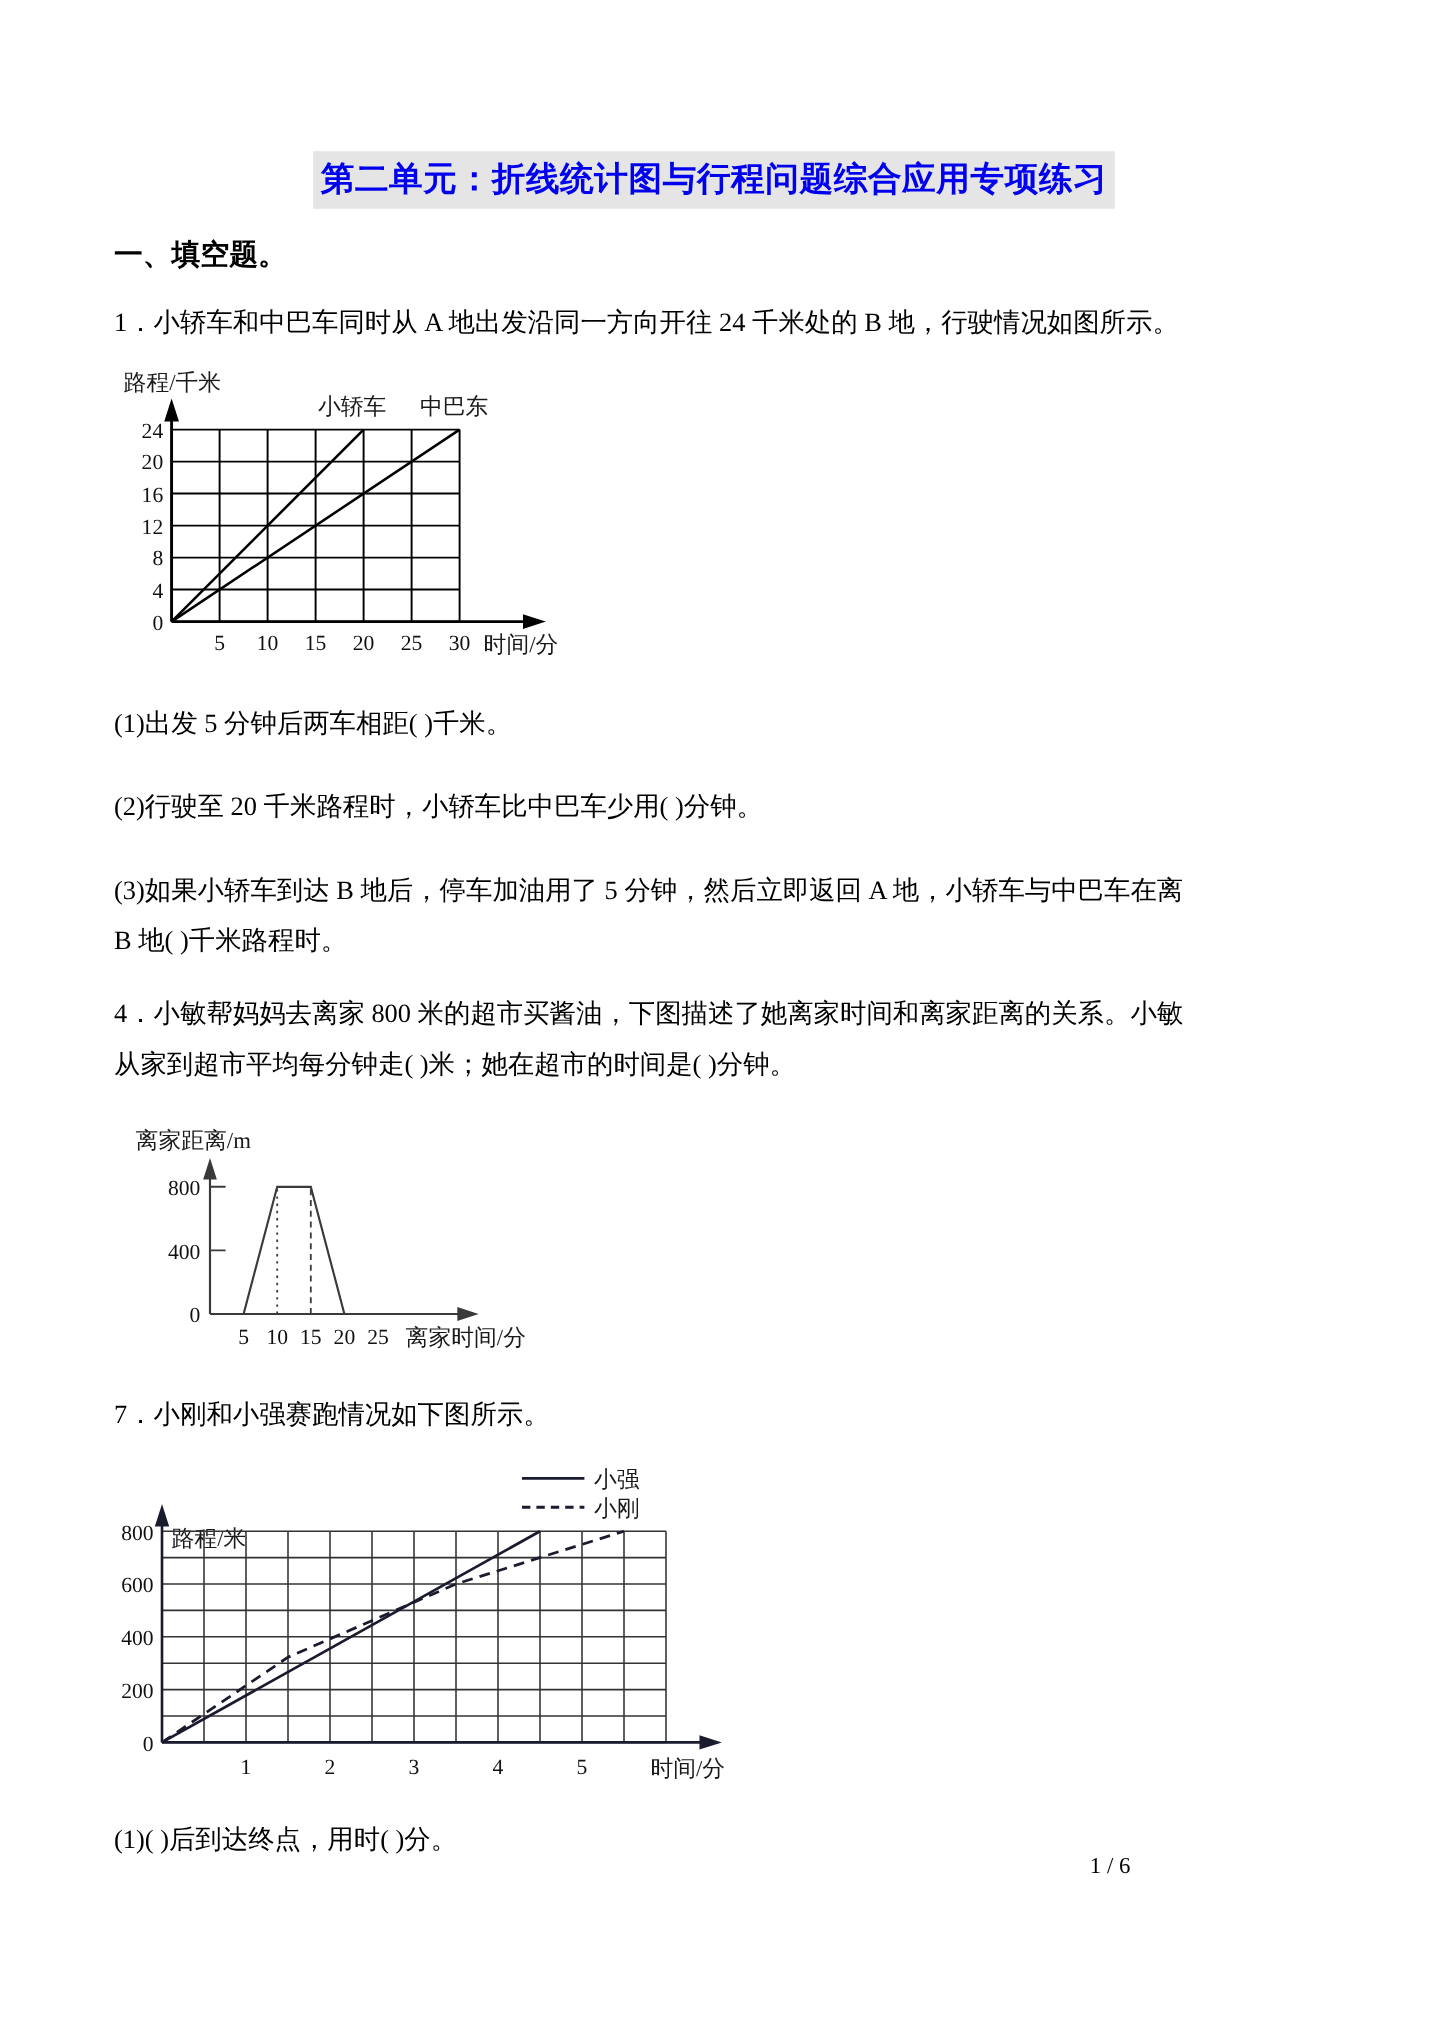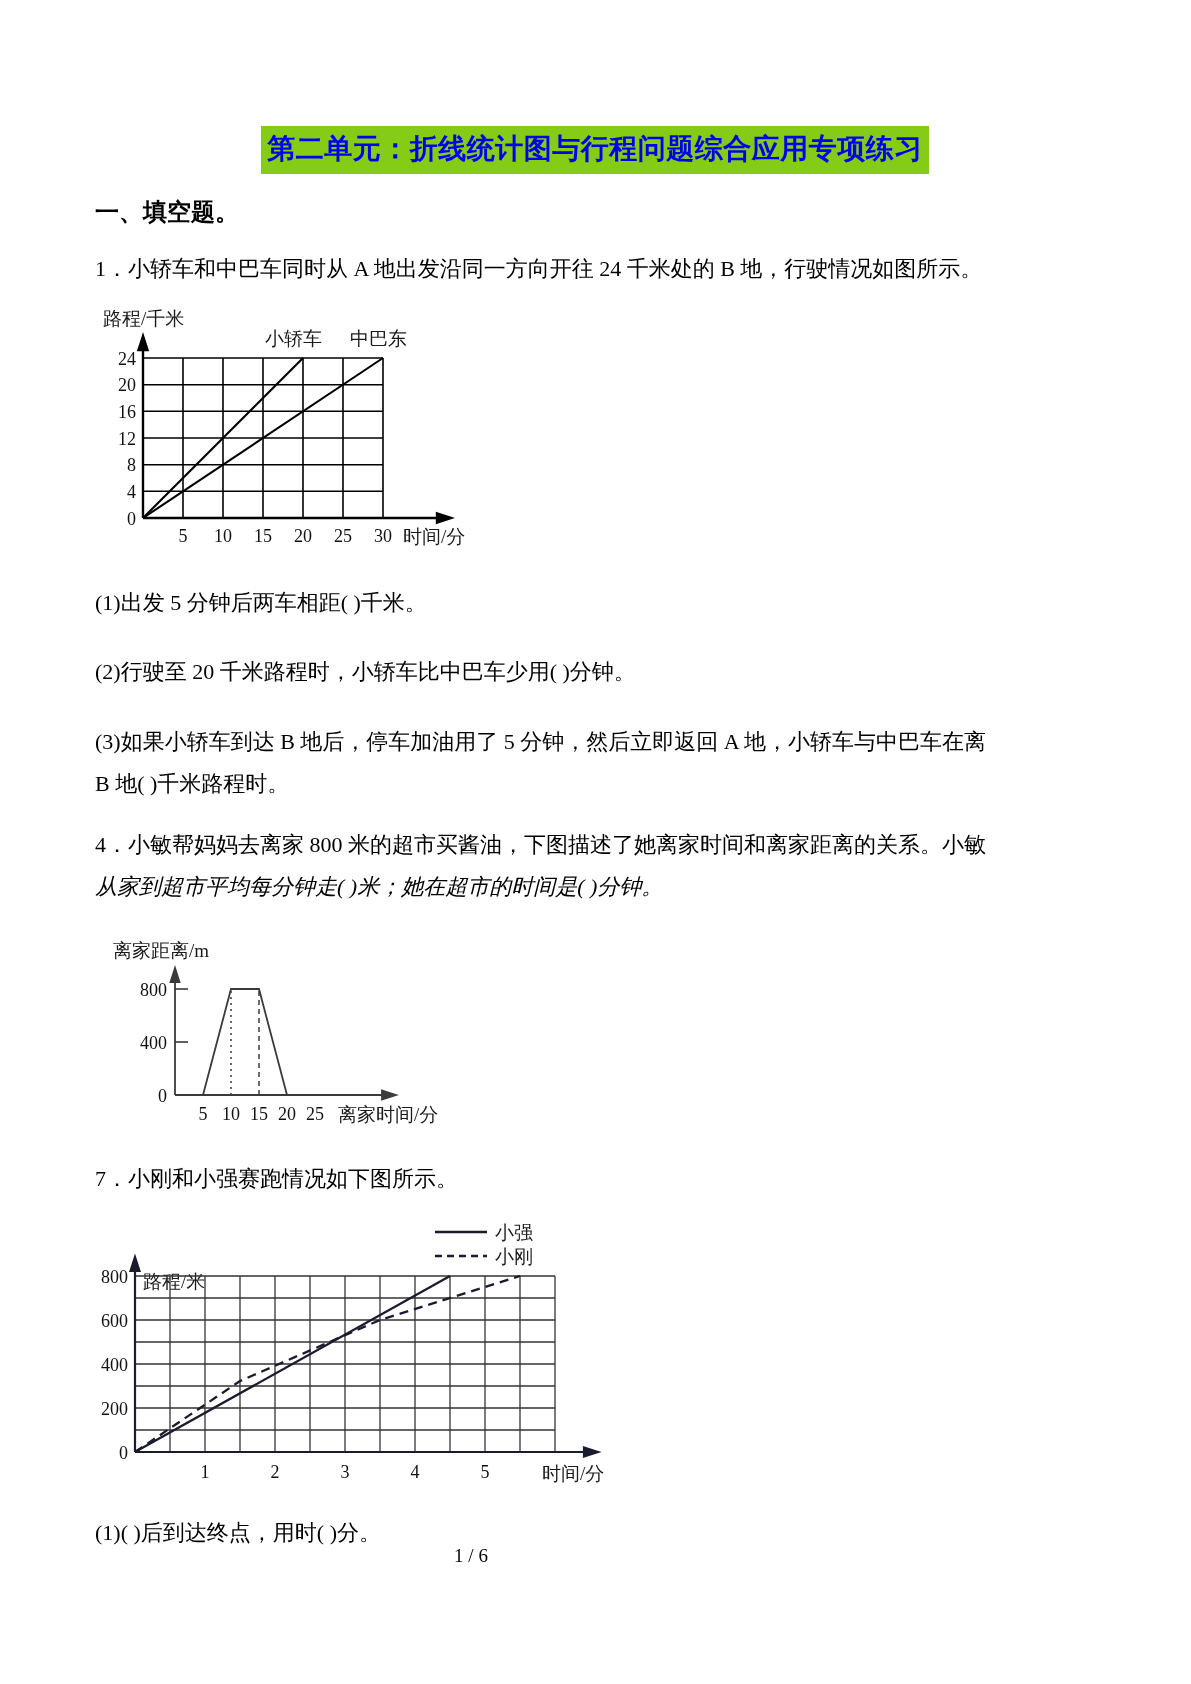--- a/index.html
+++ b/index.html
@@ -28,21 +28,21 @@
     width: 1000px;
   }
 
   
   .title-row {
     margin-top: 126px;
     text-align: center;
   }
   .title {
     display: inline-block;
-    background: #84cc16;
+    background: #e5e5e5;
     color: #0000ee;
     font-family: "Liberation Sans", "DejaVu Sans", sans-serif;
     font-weight: bold;
     font-size: 28px;
     letter-spacing: 0.5px;
     line-height: 1.5;
     padding: 2px 6px 4px 6px;
   }
 
   
@@ -84,21 +84,21 @@
     font-family: "Liberation Serif", "DejaVu Serif", serif;
     font-size: 19px;
     fill: #1a1a1a;
   }
 
   .footer {
     position: absolute;
     left: 0;
     top: 1545px;
     width: 942px;
-    text-align: center;
+    text-align: right;
     font-size: 19px;
     font-family: "Liberation Serif", "DejaVu Serif", serif;
   }
 </style>
 </head>
 <body>
 
 <div class="page">
   <div class="content">
 
@@ -170,21 +170,21 @@
         <text class="axis-label" x="308" y="240">时间/分</text>
       </svg>
     </div>
 
     <div class="q sub">(1)出发 5 分钟后两车相距(                )千米。</div>
     <div class="q sub">(2)行驶至 20 千米路程时，小轿车比中巴车少用(                )分钟。</div>
     <div class="q sub">(3)如果小轿车到达 B 地后，停车加油用了 5 分钟，然后立即返回 A 地，小轿车与中巴车在离</div>
     <div class="q" style="margin-top:4px;">B 地(              )千米路程时。</div>
 
     <div class="q">4．小敏帮妈妈去离家 800 米的超市买酱油，下图描述了她离家时间和离家距离的关系。小敏</div>
-    <div class="q" style="margin-top:4px;font-style:italic;">从家到超市平均每分钟走(                )米；她在超市的时间是(                )分钟。</div>
+    <div class="q" style="margin-top:4px;">从家到超市平均每分钟走(                )米；她在超市的时间是(                )分钟。</div>
 
     <div class="figure fig2">
       <svg class="fig-svg" width="440" height="205" viewBox="0 0 440 205">
         <text class="axis-label" x="18" y="24">离家距离/m</text>
 
         <g stroke="#3a3a3a" stroke-width="1.8" fill="#3a3a3a">
           <line x1="80" y1="162" x2="80" y2="46"></line>
           <polygon points="80,35 75.5,49 84.5,49"></polygon>
           <line x1="80" y1="162" x2="290" y2="162"></line>
           <polygon points="301,162 287,157.5 287,166.5"></polygon>

